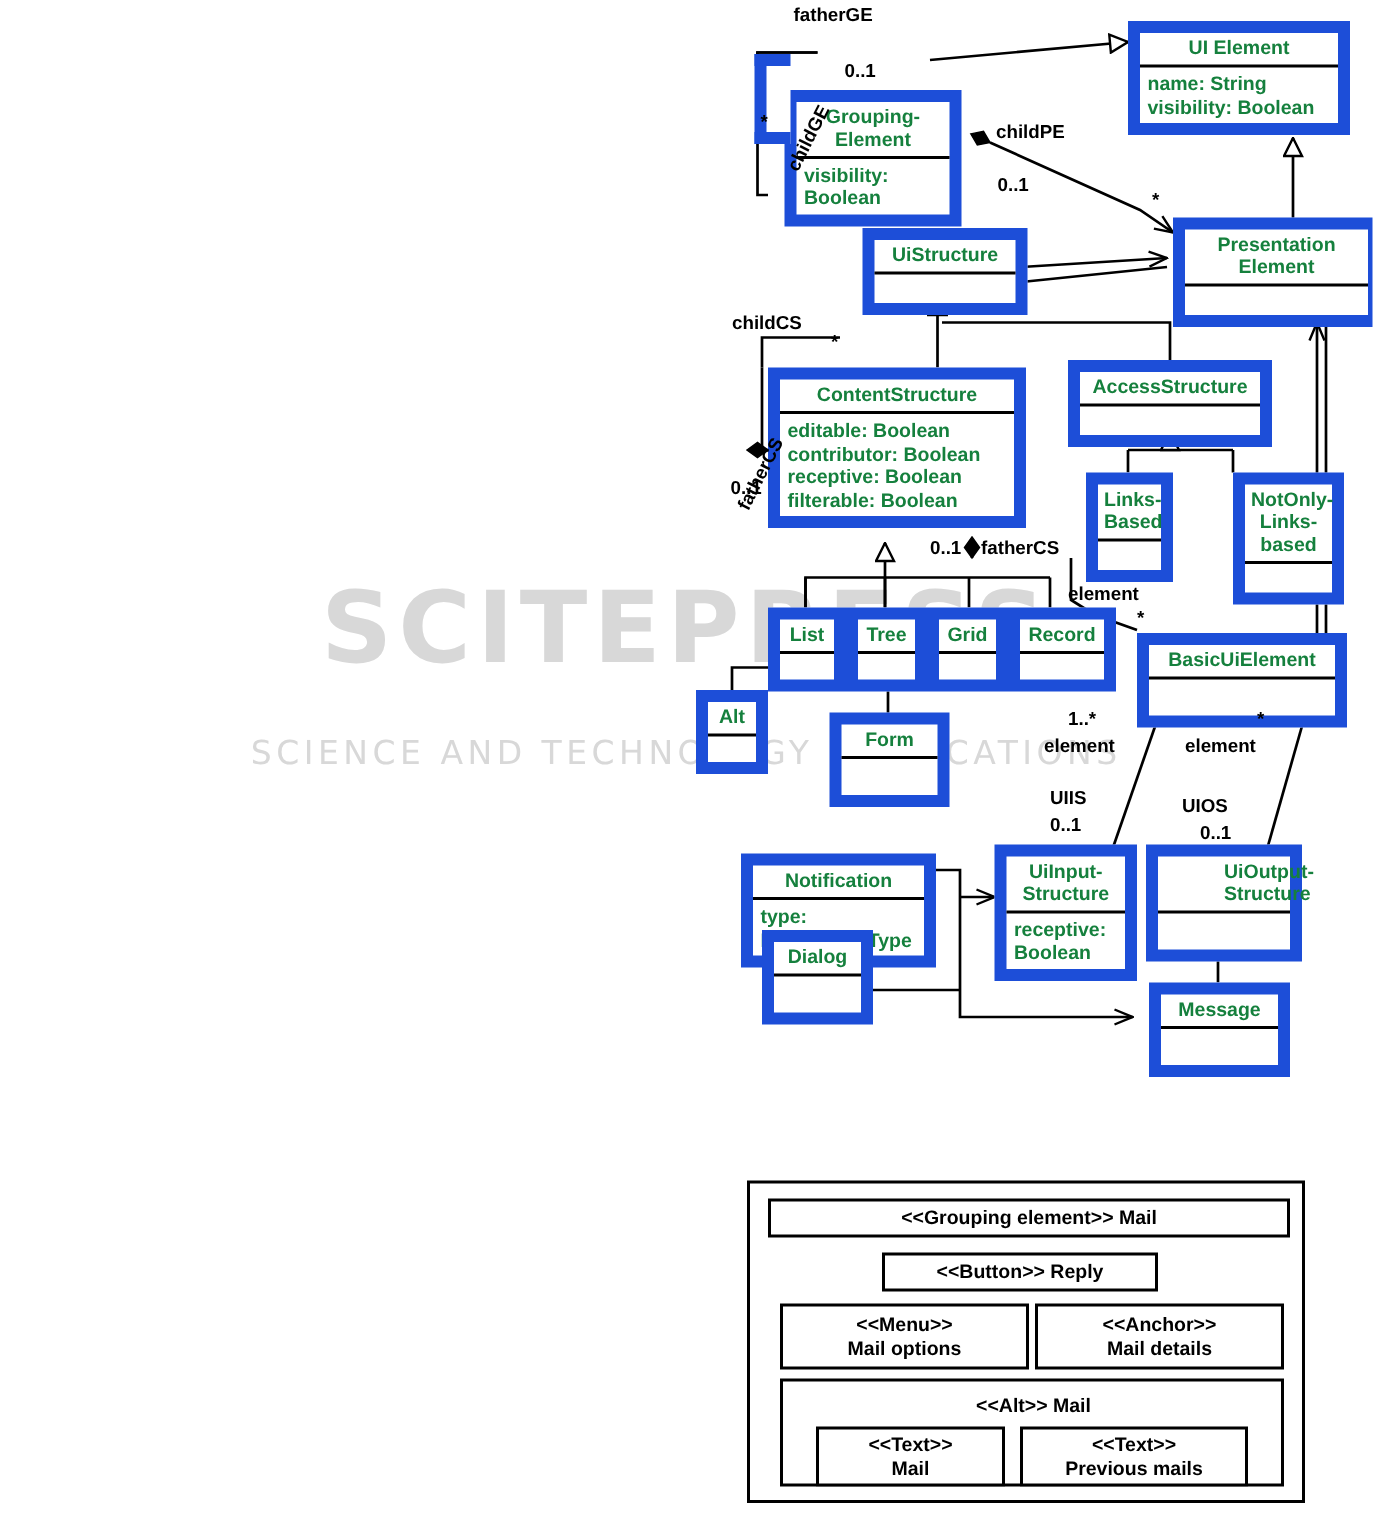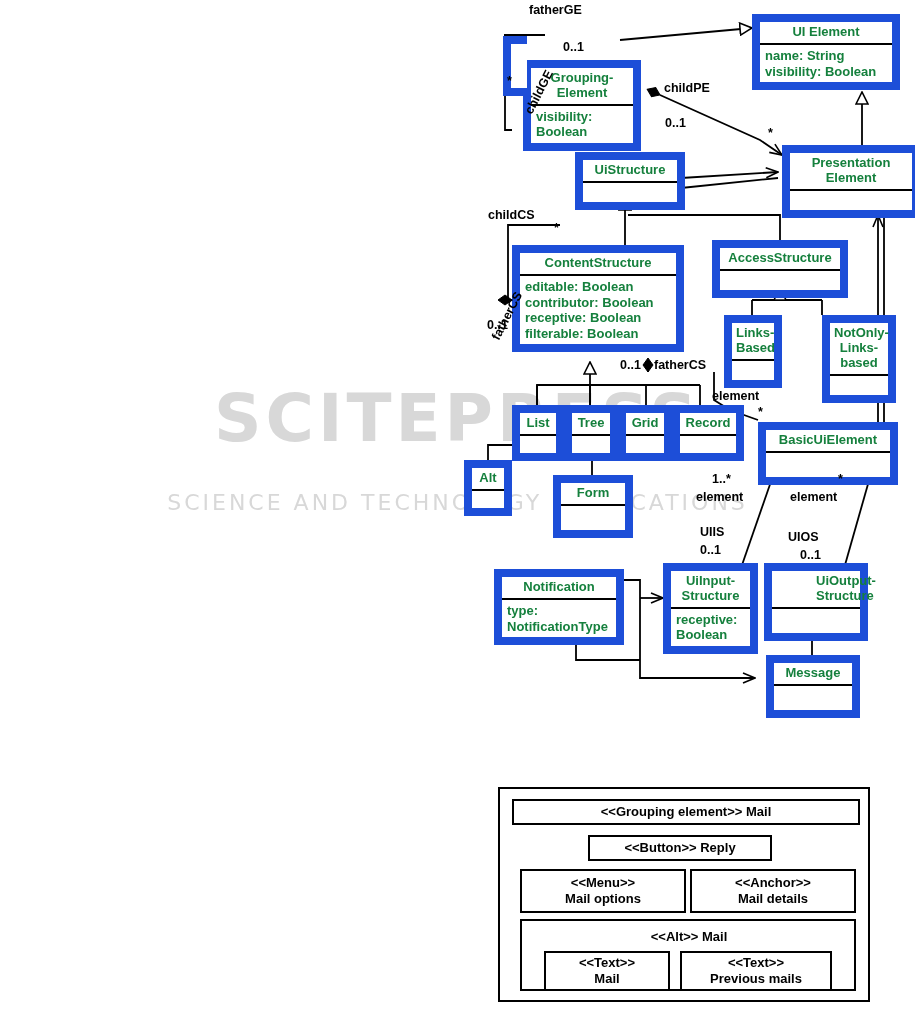--- a/index.html
+++ b/index.html
@@ -293,20 +293,25 @@
 
   <div class="box" style="left:494px; top:569px; width:130px;">
     <div class="title">Notification</div>
     <div class="sep"></div>
     <div class="attrs">
       <div>type:</div>
       <div>NotificationType</div>
     </div>
   </div>
 
+  <div class="box" style="left:508px; top:620px; width:74px;">
+    <div class="title">Dialog</div>
+    <div class="sep"></div>
+    <div class="attrs empty" style="height:18px;"></div>
+  </div>
 
   <div class="box" style="left:758px; top:422px; width:140px;">
     <div class="title">BasicUiElement</div>
     <div class="sep"></div>
     <div class="attrs empty" style="height:18px;"></div>
   </div>
 
   <div class="box" style="left:663px; top:563px; width:95px;">
     <div class="title" style="white-space:pre-line;">UiInput-
 Structure</div>

